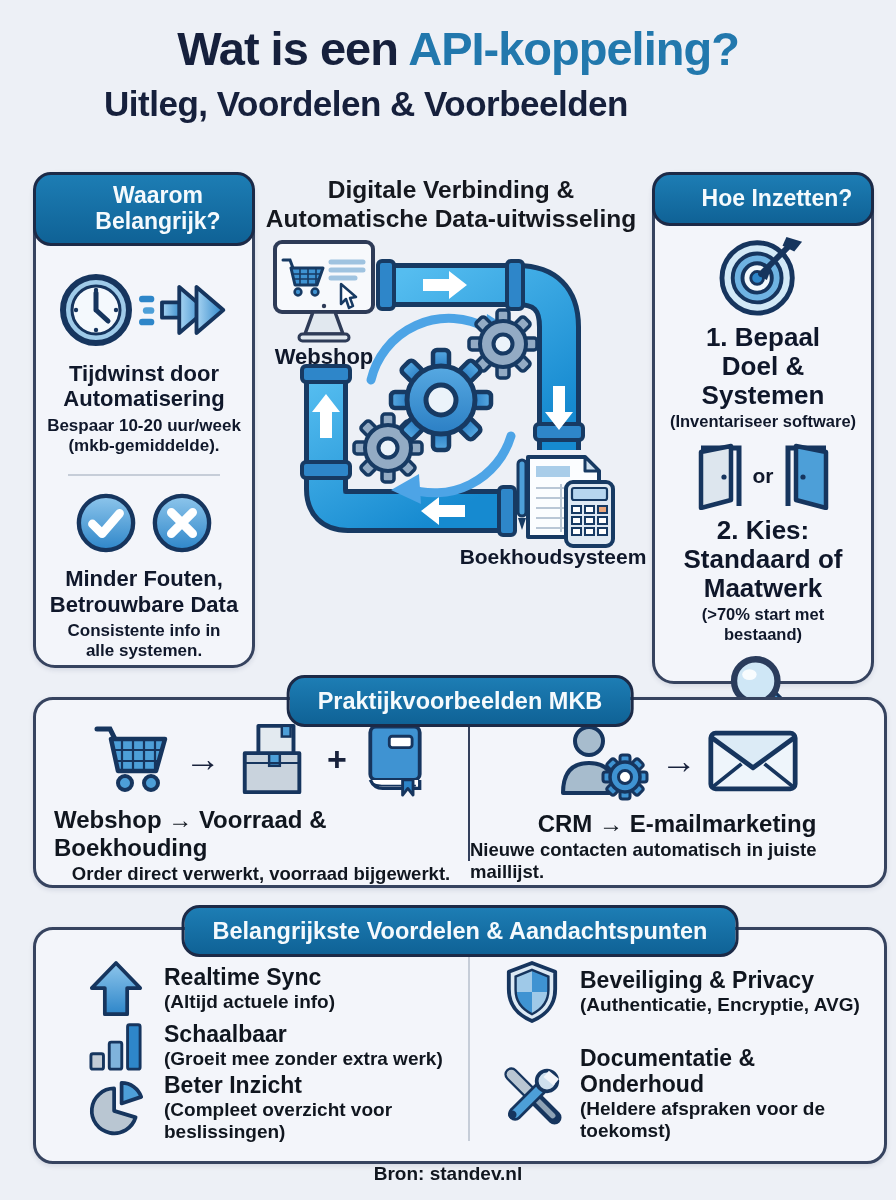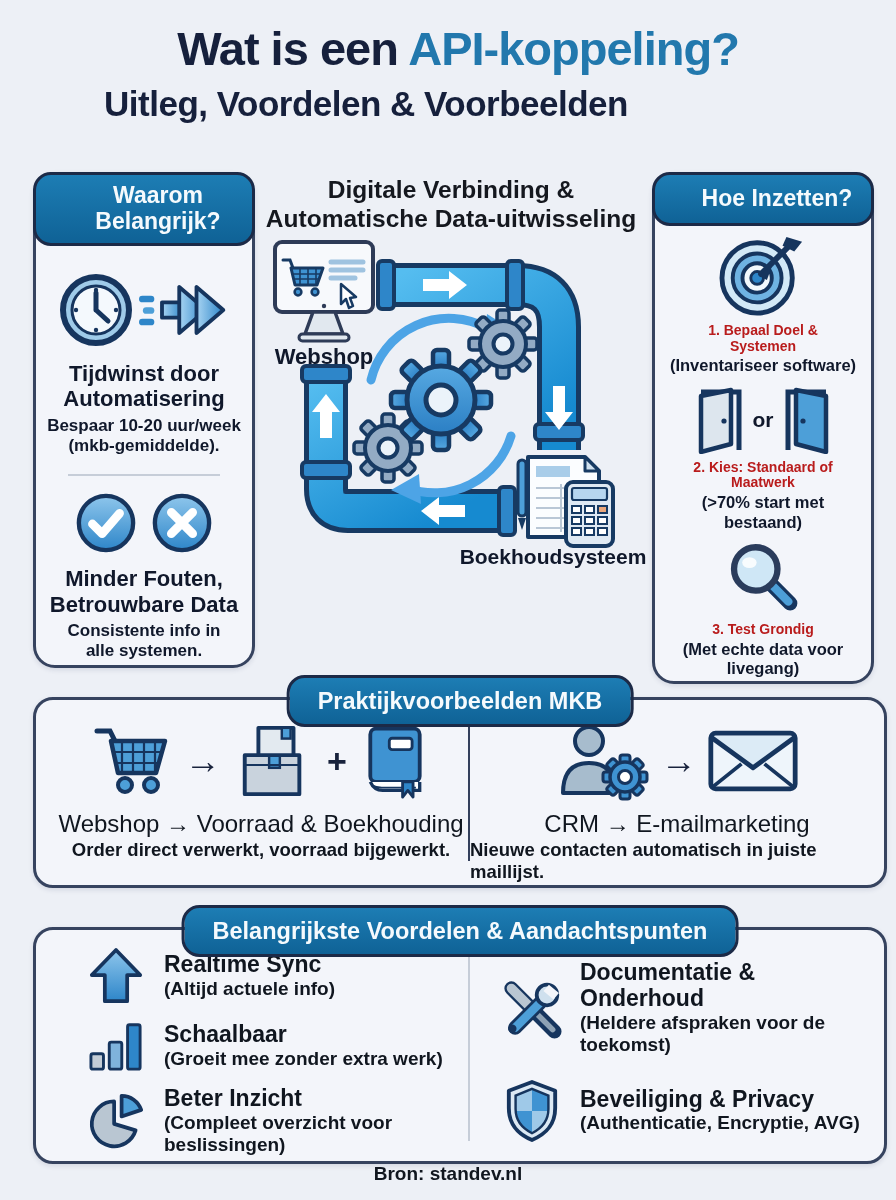--- a/index.html
+++ b/index.html
@@ -28,44 +28,44 @@
   .panel .pill{position:absolute;top:-3px;left:-3px;right:-3px;font-size:23px;}
   .panel-left .pill{height:68px;}
   .panel-right .pill{height:48px;}
   .p-content{position:absolute;left:0;right:0;display:flex;flex-direction:column;align-items:center;}
   .panel-left .p-content{top:68px;}
   .panel-right .p-content{top:48px;}
   .icon-row{display:flex;align-items:center;justify-content:center;gap:4px;}
   .p-title{font-size:22px;font-weight:800;text-align:center;line-height:1.15;margin-top:12px;color:#10182b;}
   .p-sub{font-size:17px;font-weight:700;text-align:center;line-height:1.2;margin-top:4px;color:#10182b;}
   .p-div{width:152px;height:2px;background:#c6cdd8;margin:18px 0 8px;}
-  .q-title{font-size:14px;font-weight:800;text-align:center;line-height:1.12;margin-top:6px;color:#b91c1c;}
+  .q-title{font-size:26px;font-weight:800;text-align:center;line-height:1.12;margin-top:6px;color:#0f172a;}
   .q-sub{font-size:16.5px;font-weight:700;text-align:center;line-height:1.18;margin-top:2px;color:#10182b;}
   .or-label{font-size:21px;font-weight:700;color:#10182b;margin:0 4px;}
   
   .center-col{left:255px;top:176px;width:392px;}
   .center-heading{font-size:24.5px;font-weight:800;color:#15181f;text-align:center;line-height:1.18;margin:0 auto;max-width:372px;}
   svg.diagram{display:block;margin:4px auto 0;}
   .center-caption{margin:10px auto 0;font-size:24px;font-weight:800;color:#15181f;text-align:center;line-height:1.2;max-width:372px;}
   
   .section-box{background:#f3f5fa;border:3px solid #36435f;border-radius:20px;box-shadow:0 2px 5px rgba(30,45,80,.12);padding-left:18px;}
   .box-examples{left:33px;top:697px;width:830px;height:185px;}
   .box-benefits{left:33px;top:927px;width:830px;height:231px;}
   .sec-pill{position:absolute;top:-25px;left:50%;transform:translateX(-50%);height:46px;padding:0 28px;font-size:23.5px;white-space:nowrap;}
   .ex-row{display:flex;height:100%;}
   .ex-half{flex:1;display:flex;flex-direction:column;align-items:center;justify-content:flex-start;padding-top:16px;}
   .ex-icons{display:flex;align-items:center;gap:10px;height:90px;}
   .ex-arrow{font-size:36px;font-weight:800;color:#18223c;line-height:1;}
   .ex-plus{font-size:34px;font-weight:800;color:#18223c;line-height:1;}
-  .ex-title{font-size:24px;font-weight:400;color:#10161f;margin-top:4px;}
+  .ex-title{font-size:24px;font-weight:700;color:#10161f;margin-top:4px;}
   .ex-sub{font-size:18.5px;font-weight:700;color:#10161f;margin-top:1px;}
   .v-divider-dark{width:2px;background:#33405c;margin:24px 0;}
   .v-divider-light{width:2px;background:#c6cdd8;margin:20px 0;}
   .bn-row{display:flex;height:100%;}
-  .bn-col{flex:1;display:flex;flex-direction:column;justify-content:center;gap:13px;padding:20px 6px 8px 30px;}
+  .bn-col{flex:1;display:flex;flex-direction:column;justify-content:center;padding:20px 6px 8px 30px;}
   .bn-item{display:flex;align-items:center;gap:16px;}
   .bn-icon{width:64px;display:flex;justify-content:center;flex:0 0 64px;}
   .bn-text{display:flex;flex-direction:column;}
   .bn-title{font-size:23px;font-weight:800;color:#10161f;line-height:1.12;}
   .bn-sub{font-size:19px;font-weight:700;color:#10161f;line-height:1.18;}
   
   .footer{top:1163px;left:0;width:896px;text-align:center;font-size:19px;font-weight:700;color:#10161f;}
 </style>
 </head>
 <body>
@@ -418,55 +418,55 @@
         <span class="bn-text">
           <span class="bn-title">Beter Inzicht</span>
           <span class="bn-sub">(Compleet overzicht voor beslissingen)</span>
         </span>
       </div>
     </div>
     <div class="v-divider-light"></div>
     <div class="bn-col" style="gap:22px;">
       <div class="bn-item">
         <span class="bn-icon">
-          <svg width="60" height="60" viewBox="0 0 64 64">
-            <path d="M10 10 L56 56" stroke="#16355e" stroke-width="15" stroke-linecap="round"></path>
-            <path d="M10 10 L34 34" stroke="#b9c6d2" stroke-width="10" stroke-linecap="round"></path>
-            <path d="M34 34 L54 54" stroke="#8ea2b5" stroke-width="6" stroke-linecap="round"></path>
-            <path d="M14 52 L44 22" stroke="#16355e" stroke-width="15" stroke-linecap="round"></path>
-            <path d="M14 52 L42 24" stroke="#4d9fd8" stroke-width="9" stroke-linecap="round"></path>
-            <circle cx="48" cy="17" r="11" fill="#cfe0ee" stroke="#16355e" stroke-width="4"></circle>
-            <rect x="50" y="6" width="14" height="9" fill="#f3f5fa" transform="rotate(40 50 6)"></rect>
-            <circle cx="11" cy="53" r="4.5" fill="#16355e"></circle>
-          </svg>
-        </span>
-        <span class="bn-text">
-          <span class="bn-title">Documentatie &amp; Onderhoud</span>
-          <span class="bn-sub">(Heldere afspraken voor de toekomst)</span>
-        </span>
-      </div>
-      <div class="bn-item">
-        <span class="bn-icon">
           <svg width="56" height="64" viewBox="0 0 58 66">
             <defs>
                 <clipPath id="shc">
                   <path d="M29 10 L46 17 V31 C46 44 39 51 29 56 C19 51 12 44 12 31 V17 Z"></path>
                 </clipPath>
               </defs>
             <path d="M29 3 L53 12 V30 C53 48 43 57 29 63 C15 57 5 48 5 30 V12 Z" fill="#dce9f4" stroke="#16355e" stroke-width="4" stroke-linejoin="round"></path>
             <path d="M29 10 L46 17 V31 C46 44 39 51 29 56 C19 51 12 44 12 31 V17 Z" fill="#9fc9e8"></path>
             <g clip-path="url(#shc)">
               <rect x="29" y="8" width="20" height="25" fill="#3f93d2"></rect>
               <rect x="9" y="33" width="20" height="25" fill="#3f93d2"></rect>
             </g>
             <path d="M29 10 L46 17 V31 C46 44 39 51 29 56 C19 51 12 44 12 31 V17 Z" fill="none" stroke="#16355e" stroke-width="2.5"></path>
           </svg>
         </span>
         <span class="bn-text">
           <span class="bn-title">Beveiliging &amp; Privacy</span>
           <span class="bn-sub">(Authenticatie, Encryptie, AVG)</span>
         </span>
       </div>
+      <div class="bn-item">
+        <span class="bn-icon">
+          <svg width="60" height="60" viewBox="0 0 64 64">
+            <path d="M10 10 L56 56" stroke="#16355e" stroke-width="15" stroke-linecap="round"></path>
+            <path d="M10 10 L34 34" stroke="#b9c6d2" stroke-width="10" stroke-linecap="round"></path>
+            <path d="M34 34 L54 54" stroke="#8ea2b5" stroke-width="6" stroke-linecap="round"></path>
+            <path d="M14 52 L44 22" stroke="#16355e" stroke-width="15" stroke-linecap="round"></path>
+            <path d="M14 52 L42 24" stroke="#4d9fd8" stroke-width="9" stroke-linecap="round"></path>
+            <circle cx="48" cy="17" r="11" fill="#cfe0ee" stroke="#16355e" stroke-width="4"></circle>
+            <rect x="50" y="6" width="14" height="9" fill="#f3f5fa" transform="rotate(40 50 6)"></rect>
+            <circle cx="11" cy="53" r="4.5" fill="#16355e"></circle>
+          </svg>
+        </span>
+        <span class="bn-text">
+          <span class="bn-title">Documentatie &amp; Onderhoud</span>
+          <span class="bn-sub">(Heldere afspraken voor de toekomst)</span>
+        </span>
+      </div>
     </div>
   </div>
 </div>
 
 <div class="abs footer">Bron: standev.nl</div>
 
 </body></html>

